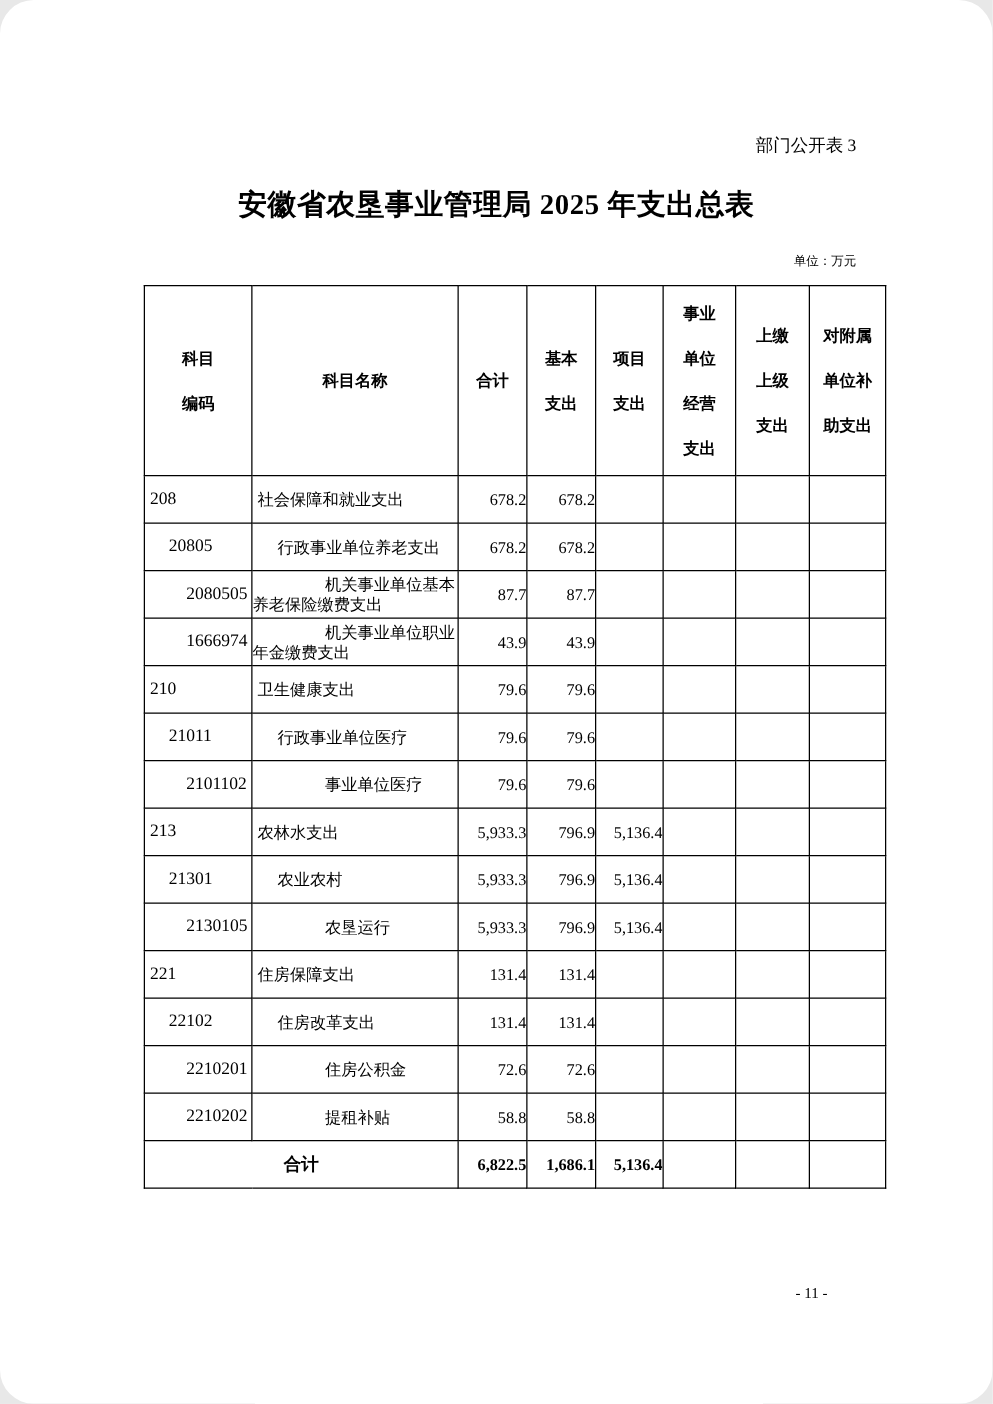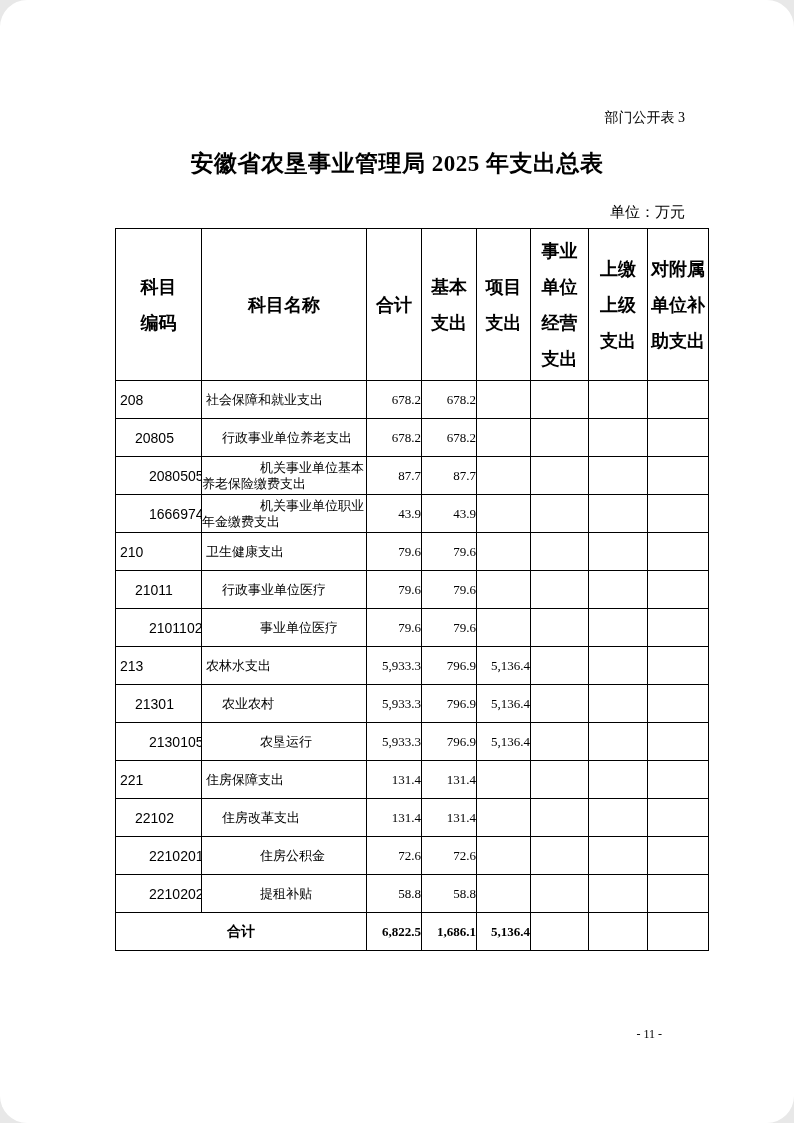--- a/index.html
+++ b/index.html
@@ -31,50 +31,50 @@
     text-align: center;
     font-size: 23px;
     font-weight: 700;
     letter-spacing: 0.5px;
     line-height: 1.25;
   }
   .unit-label {
     position: absolute;
     top: 203px;
     right: 109px;
-    font-size: 15px;
+    font-size: 10px;
     line-height: 1.3;
   }
   table.budget {
     position: absolute;
     left: 115px;
     top: 228px;
     width: 593px;
     border-collapse: collapse;
     table-layout: fixed;
   }
   table.budget th, table.budget td {
     border: 1px solid #000;
     padding: 0;
     overflow: hidden;
   }
   thead tr { height: 152px; }
   tbody tr { height: 38px; }
   th {
     font-weight: 700;
-    font-size: 18px;
+    font-size: 13px;
     text-align: center;
     vertical-align: middle;
   }
   th .hl { height: 36px; line-height: 36px; }
   td.code {
     font-size: 14px;
     vertical-align: middle;
     text-align: left;
-    font-family: Liberation Sans, sans-serif;
+    font-family: Liberation Serif, serif;
   }
   td.code.lvl1 { padding-left: 4px; }
   td.code.lvl2 { padding-left: 19px; }
   td.code.lvl3 { padding-left: 33px; }
   td.name {
     font-size: 13px;
     vertical-align: middle;
     text-align: left;
     line-height: 16px;
     padding-left: 4px;

